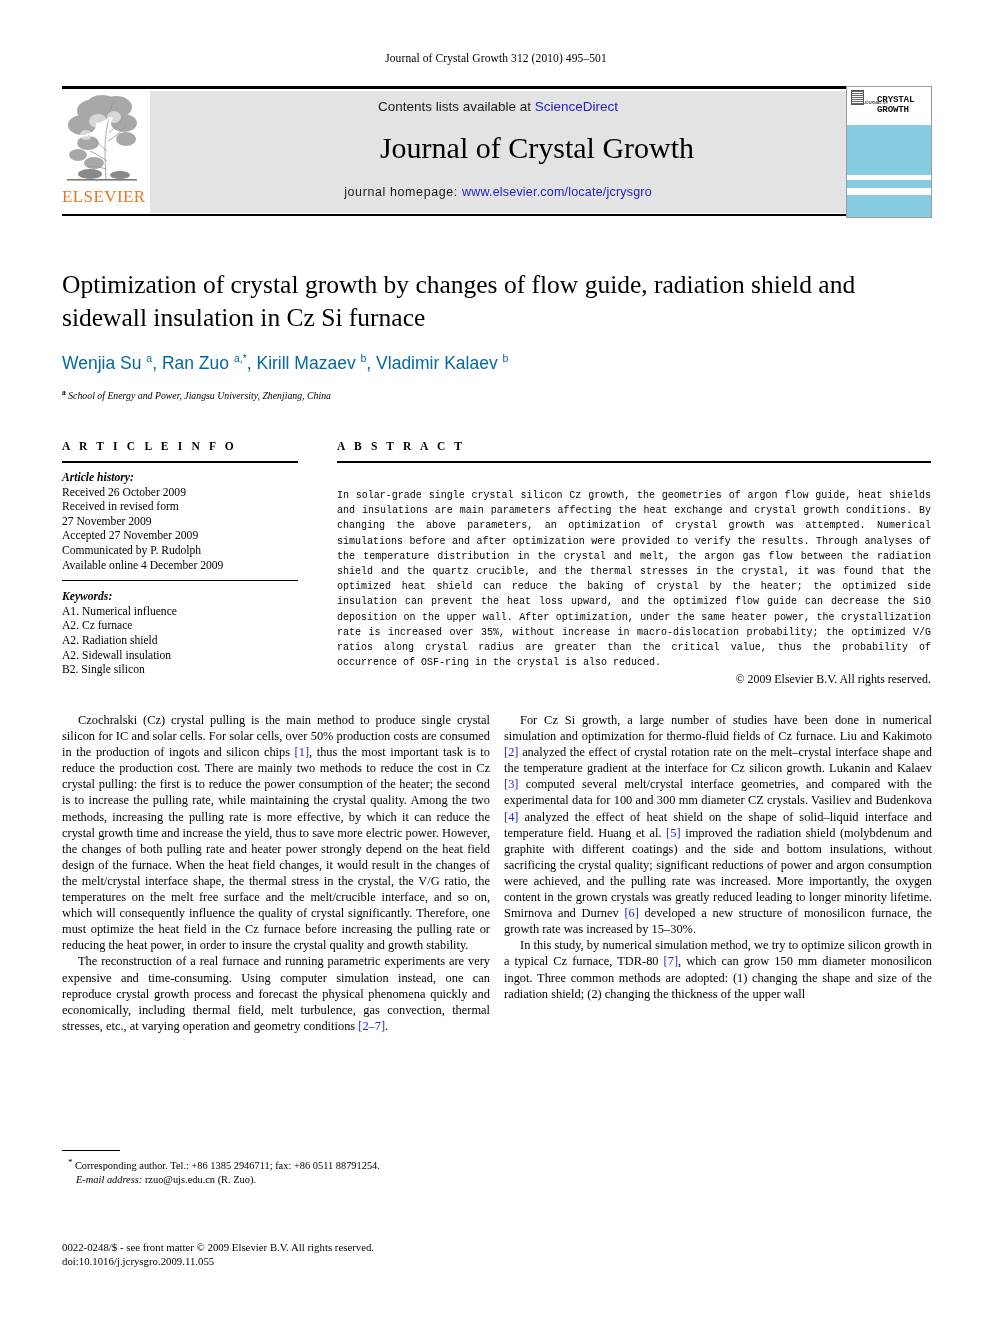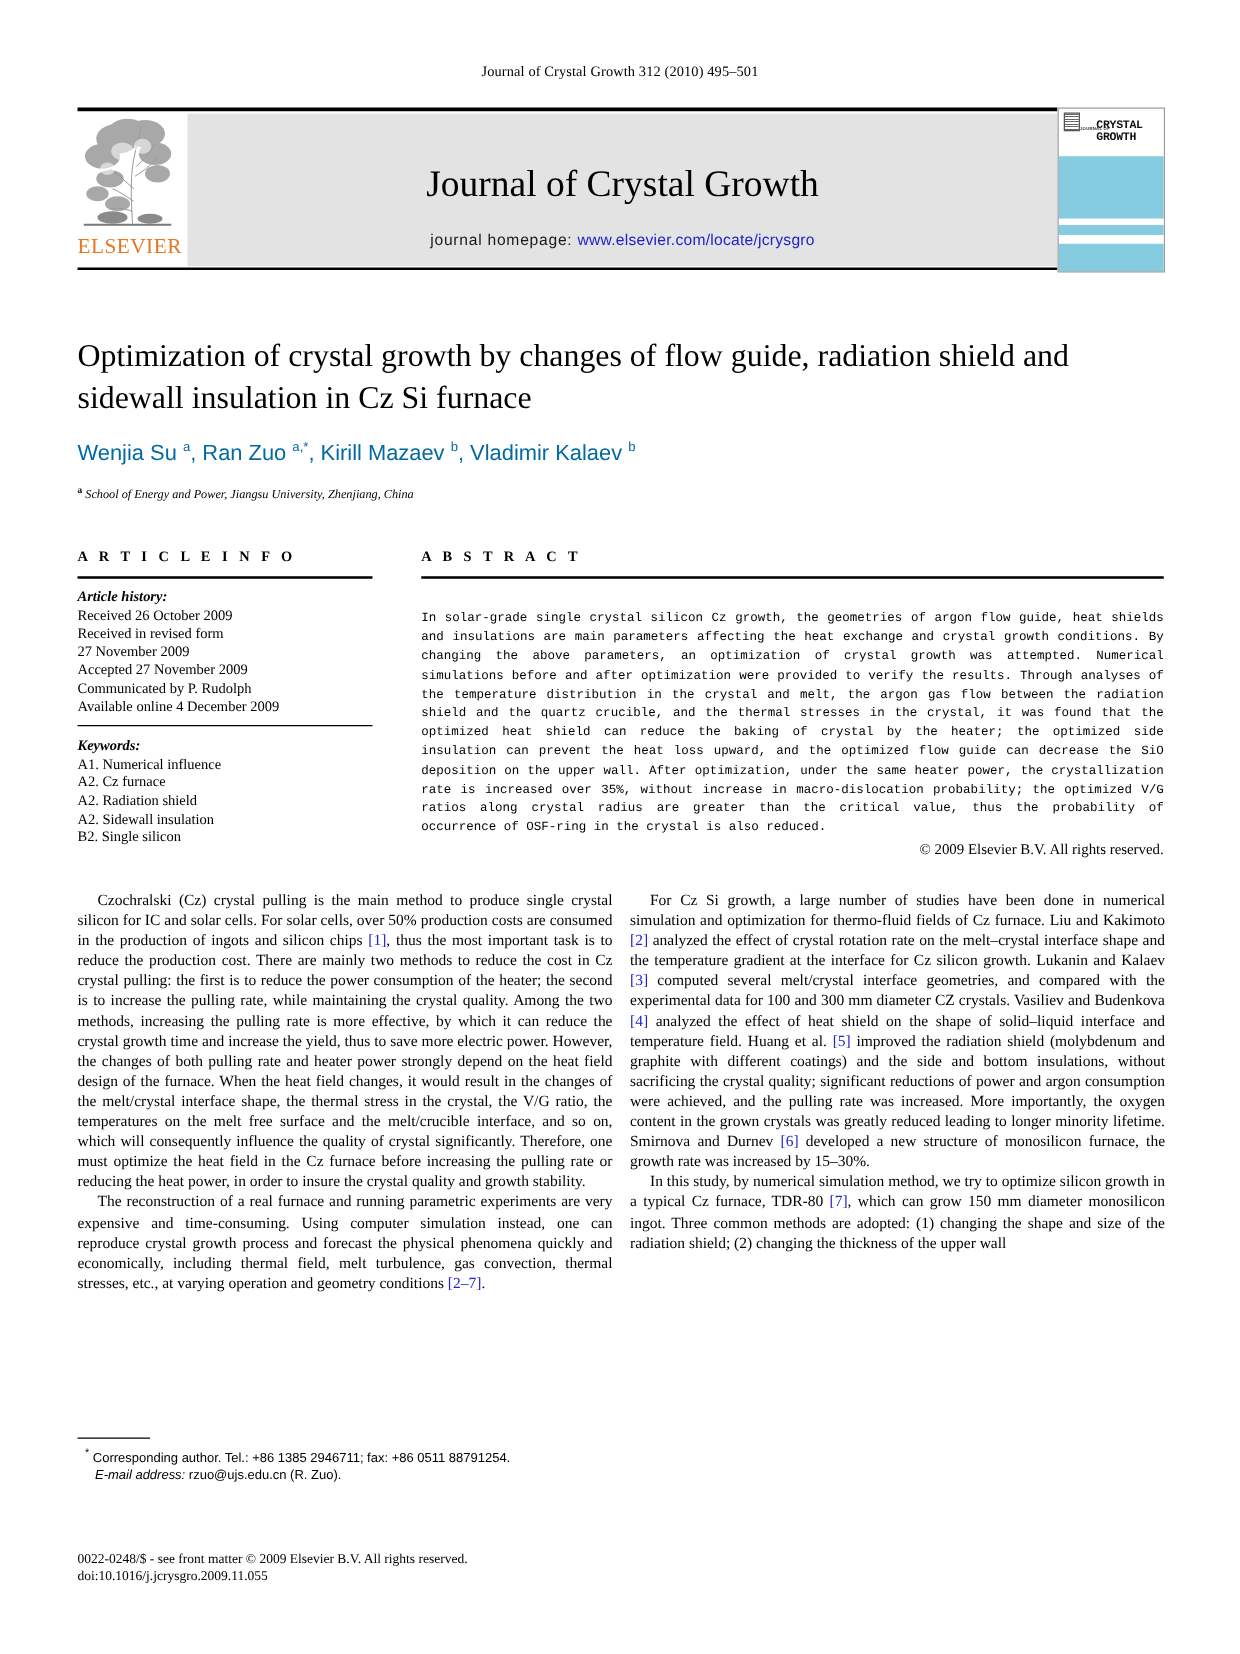--- a/index.html
+++ b/index.html
@@ -97,20 +97,21 @@
   .contents-line .sd-link {
     color: #2222cc;
   }
   .journal-title {
     position: absolute;
     left: 0; top: 40px;
     width: 696px;
     font-family: "Liberation Serif", serif;
     font-size: 30px;
     color: #000;
+    padding-left: 39px;
   }
   .homepage-line {
     position: absolute;
     left: 0; top: 94px;
     width: 696px;
     font-family: "Liberation Sans", sans-serif;
     font-size: 12.5px;
     letter-spacing: 0.6px;
     color: #1a1a1a;
   }
@@ -322,21 +323,21 @@
     left: 62px; top: 1150px;
     width: 428px;
   }
   .footnote-rule {
     width: 58px;
     height: 1px;
     background: #000;
     margin-bottom: 5px;
   }
   .footnote-text {
-    font-family: Liberation Sans, sans-serif;
+    font-family: Liberation Serif, serif;
     font-size: 10.4px;
     line-height: 13.5px;
     padding-left: 10px;
     text-indent: -4px;
   }
   .footnote-text .em-label {
     font-style: italic;
   }
   .footnote-line2 { padding-left: 14px; text-indent: 0; }
 
@@ -389,20 +390,21 @@
         <g fill="#8a8a8a">
           <ellipse cx="26" cy="83" rx="12" ry="5"></ellipse>
           <ellipse cx="56" cy="84" rx="10" ry="4"></ellipse>
         </g>
         <rect x="3" y="88" width="70" height="1.6" fill="#7a7a7a"></rect>
       </svg>
       <div class="elsevier-word">ELSEVIER</div>
     </div>
 
     <div class="journal-band">
+      <div class="contents-line"><span>Contents lists available at </span><span class="sd-link">ScienceDirect</span></div>
       <div class="journal-title">Journal of Crystal Growth</div>
       <div class="homepage-line"><span>journal homepage: </span><span class="url-link">www.elsevier.com/locate/jcrysgro</span></div>
     </div>
 
     <div class="masthead-rule-bottom"></div>
   </div>
 
   <div class="cover-thumb">
     <div class="cover-head">
       <div class="cover-mini-logo"></div>

